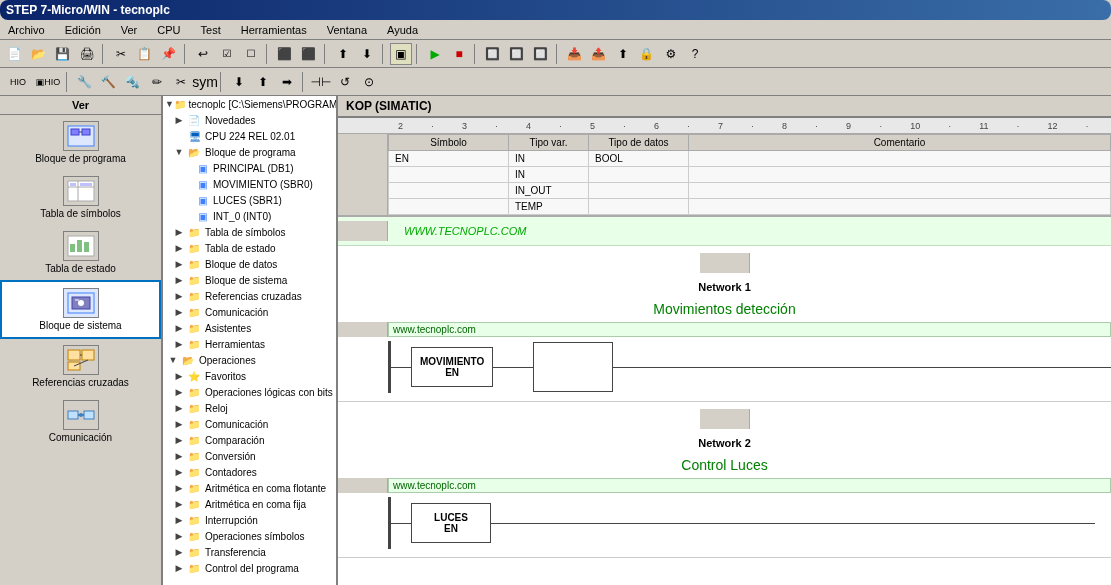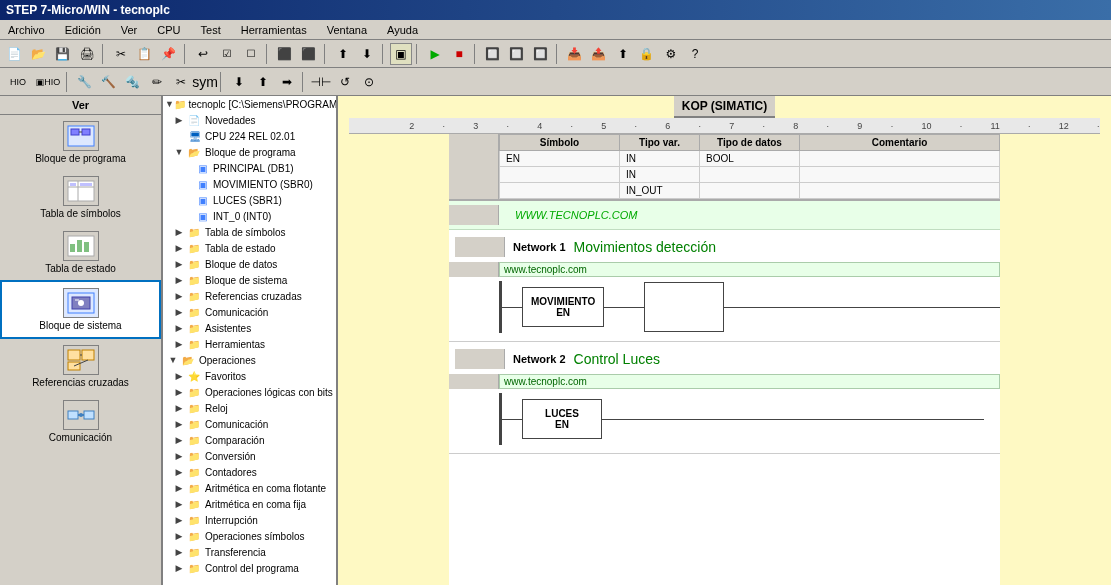--- a/index.html
+++ b/index.html
@@ -8,20 +8,21 @@
     
     .title-bar {
       background: linear-gradient(to right, #0a246a, #3a6ea8);
       color: white;
       padding: 3px 6px;
       font-size: 12px;
       font-weight: bold;
       display: flex;
       align-items: center;
       height: 20px;
+      border-radius: 8px;
     }
 
     
     .menu-bar {
       background: #d4d0c8;
       border-bottom: 1px solid #808080;
       padding: 2px 4px;
       display: flex;
       gap: 12px;
       height: 20px;
@@ -125,21 +126,20 @@
     .tree-cpu-icon { color: #0060c0; }
     .tree-block-icon { color: #4080ff; }
 
     
     .right-panel {
       flex: 1;
       background: #fef9c3;
       display: flex;
       flex-direction: column;
       overflow: hidden;
-      align-items: center;
     }
     .kop-title {
       background: #d4d0c8;
       border-bottom: 2px solid #808080;
       padding: 2px 8px;
       font-size: 12px;
       font-weight: bold;
       height: 22px;
       display: flex;
       align-items: center;
@@ -169,40 +169,41 @@
     .var-table {
       width: 100%;
       border-collapse: collapse;
       font-size: 10px;
     }
     .var-table th {
       background: #d4d0c8;
       border: 1px solid #aaa;
       padding: 2px 6px;
       font-size: 10px;
-      font-weight: bold;
+      font-weight: normal;
       text-align: center;
     }
     .var-table td {
       border: 1px solid #ccc;
       padding: 2px 6px;
       font-size: 10px;
     }
     .var-table tr:first-child td { background: #f8f8f8; }
 
     
     .network-section {
       border-bottom: 1px solid #ccc;
       padding: 4px 0;
     }
     .network-header {
       display: flex;
       align-items: center;
       padding: 3px 6px;
       gap: 8px;
+      flex-direction: column;
     }
     .network-label {
       font-weight: bold;
       font-size: 11px;
     }
     .network-comment {
       color: #008000;
       font-size: 14px;
     }
     .network-url {
@@ -611,20 +612,26 @@
                   <td>IN</td>
                   <td></td>
                   <td></td>
                 </tr>
                 <tr>
                   <td></td>
                   <td>IN_OUT</td>
                   <td></td>
                   <td></td>
                 </tr>
+                <tr>
+                  <td></td>
+                  <td>TEMP</td>
+                  <td></td>
+                  <td></td>
+                </tr>
               </tbody>
             </table>
           </div>
         </div>
 
         <div style="display:flex; background:#e8ffe8; border-bottom:1px solid #c0ddc0; padding:4px 0;">
           <div style="width:50px; min-width:50px; background:#d4d0c8; border-right:1px solid #aaa;"></div>
           <div style="padding:4px 8px;">
             <span class="website-text">WWW.TECNOPLC.COM</span>
           </div>

